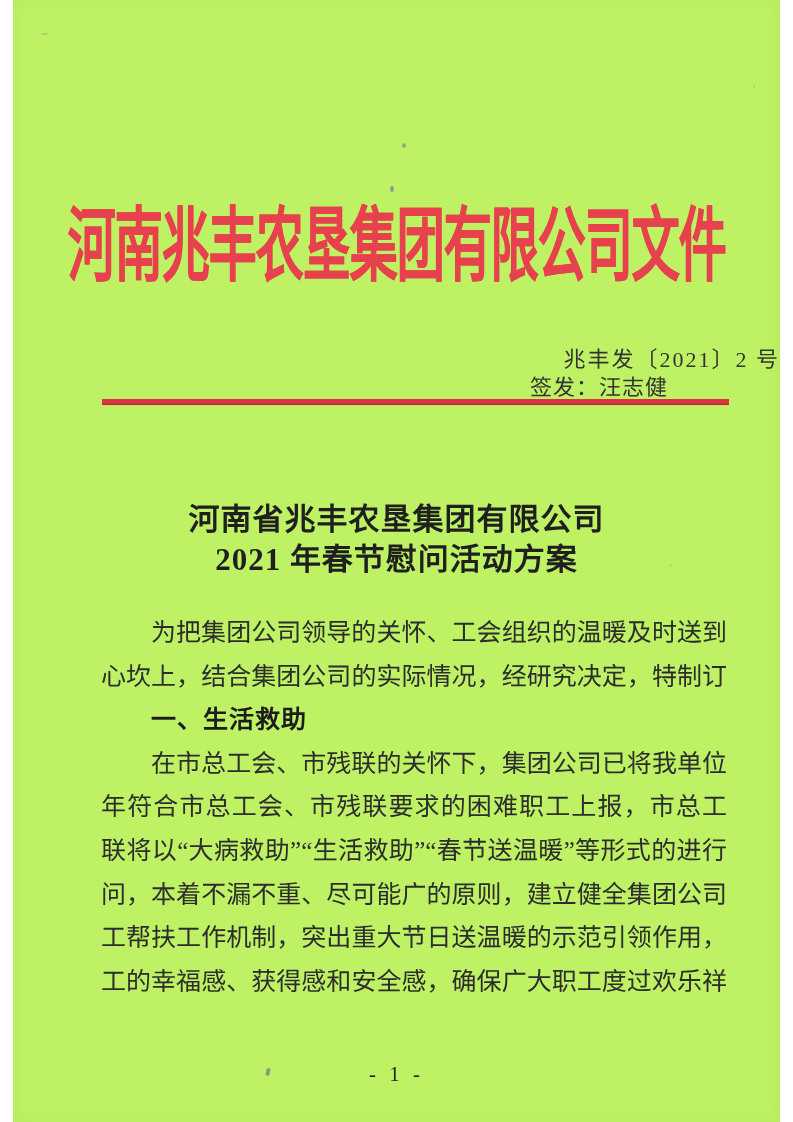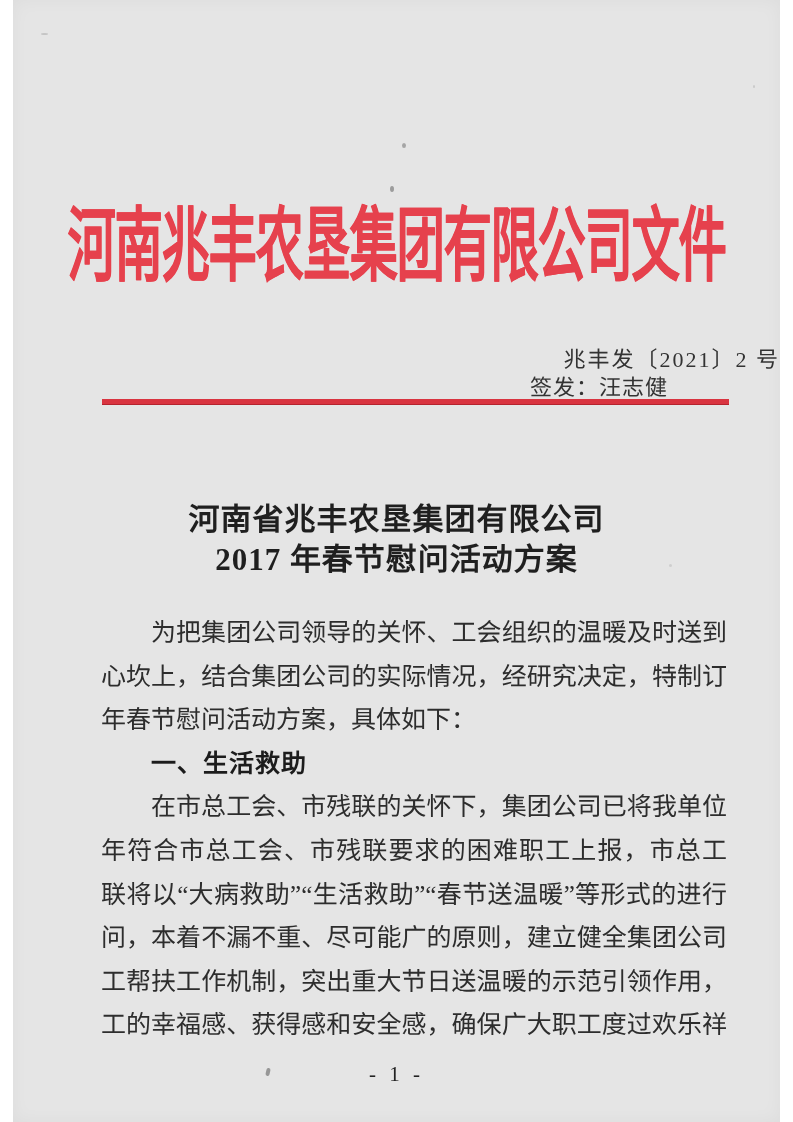--- a/index.html
+++ b/index.html
@@ -1,21 +1,21 @@
 <!DOCTYPE html>
 <html lang="zh-CN"><head>
 <meta charset="utf-8">
 <style>
   html, body { margin: 0; padding: 0; background: #ffffff; }
   .page {
     position: relative;
     width: 767px;
     height: 1122px;
     margin: 0 auto;
-    background: #e5e5e5;
+    background: #bef264;
     overflow: hidden;
     font-family: "Liberation Serif", "DejaVu Serif", serif;
     color: #2a2a2a;
     box-shadow: inset 0 0 18px rgba(0,0,0,0.04);
   }
 
   
   .letterhead {
     position: absolute;
     top: 206px;
@@ -134,27 +134,26 @@
   <div class="docnum">兆丰发〔2021〕2 号</div>
 
   <div class="signer">
     <span>签发：</span><span>汪志健</span>
   </div>
 
   <div class="red-rule"></div>
 
   <div class="doc-title">
     <div>河南省兆丰农垦集团有限公司</div>
-    <div>2017 年春节慰问活动方案</div>
+    <div>2021 年春节慰问活动方案</div>
   </div>
 
   <div class="body-text">
     <div class="bline fill indent">为把集团公司领导的关怀、工会组织的温暖及时送到职工的</div>
     <div class="bline fill">心坎上，结合集团公司的实际情况，经研究决定，特制订 2021</div>
-    <div class="bline">年春节慰问活动方案，具体如下：</div>
     <div class="bline heading indent">一、生活救助</div>
     <div class="bline fill indent">在市总工会、市残联的关怀下，集团公司已将我单位 2020</div>
     <div class="bline fill">年符合市总工会、市残联要求的困难职工上报，市总工会、市残</div>
     <div class="bline fill">联将以“大病救助”“生活救助”“春节送温暖”等形式的进行慰</div>
     <div class="bline fill">问，本着不漏不重、尽可能广的原则，建立健全集团公司困难职</div>
     <div class="bline fill">工帮扶工作机制，突出重大节日送温暖的示范引领作用，增强职</div>
     <div class="bline fill">工的幸福感、获得感和安全感，确保广大职工度过欢乐祥和的春</div>
   </div>
 
   <div class="footer">- 1 -</div>

